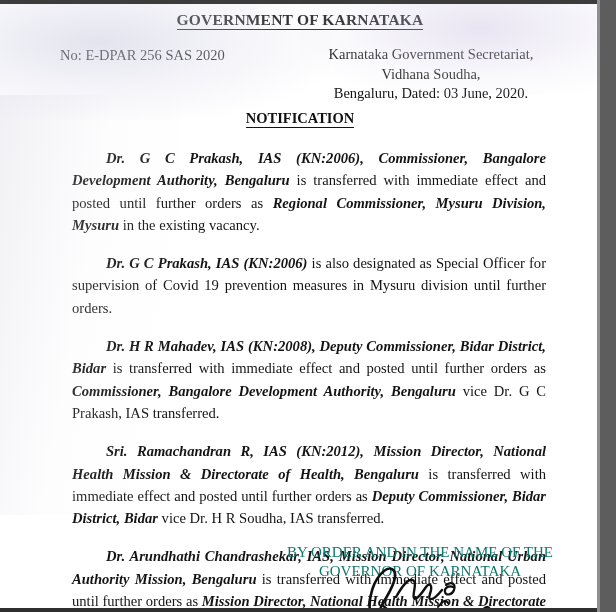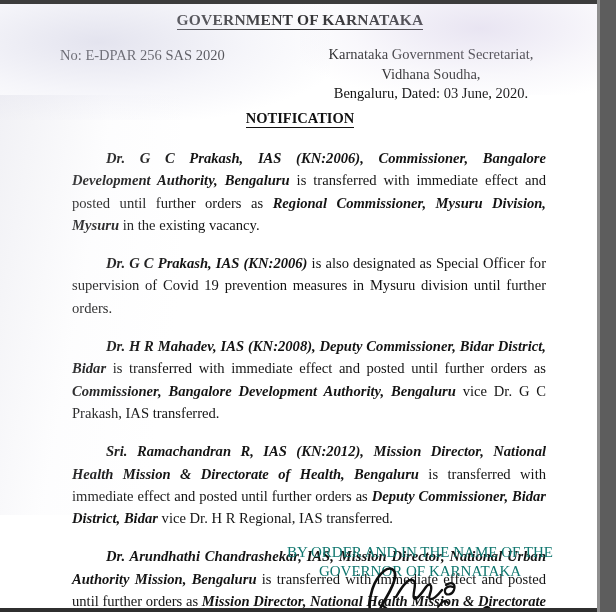--- a/index.html
+++ b/index.html
@@ -198,21 +198,21 @@
     </div>
 
     <div class="notif">
       <span>NOTIFICATION</span>
     </div>
 
     <div class="body-wrap">
       <p class="para"><span class="bi">Dr. G C Prakash, IAS (KN:2006), Commissioner, Bangalore Development Authority, Bengaluru</span><span> is transferred with immediate effect and posted until further orders as </span><span class="bi">Regional Commissioner, Mysuru Division, Mysuru</span><span> in the existing vacancy.</span></p>
       <p class="para"><span class="bi">Dr. G C Prakash, IAS (KN:2006)</span><span> is also designated as Special Officer for supervision of Covid 19 prevention measures in Mysuru division until further orders.</span></p>
       <p class="para"><span class="bi">Dr. H R Mahadev, IAS (KN:2008), Deputy Commissioner, Bidar District, Bidar</span><span> is transferred with immediate effect and posted until further orders as </span><span class="bi">Commissioner, Bangalore Development Authority, Bengaluru</span><span> vice Dr. G C Prakash, IAS transferred.</span></p>
-      <p class="para"><span class="bi">Sri. Ramachandran R, IAS (KN:2012), Mission Director, National Health Mission &amp; Directorate of Health, Bengaluru</span><span> is transferred with immediate effect and posted until further orders as </span><span class="bi">Deputy Commissioner, Bidar District, Bidar</span><span> vice Dr. H R Regional, IAS transferred.</span></p>
+      <p class="para"><span class="bi">Sri. Ramachandran R, IAS (KN:2012), Mission Director, National Health Mission &amp; Directorate of Health, Bengaluru</span><span> is transferred with immediate effect and posted until further orders as </span><span class="bi">Deputy Commissioner, Bidar District, Bidar</span><span> vice Dr. H R Soudha, IAS transferred.</span></p>
       <p class="para"><span class="bi">Dr. Arundhathi Chandrashekar, IAS, Mission Director, National Urban Authority Mission, Bengaluru</span><span>  is transferred with immediate effect and posted until further orders as </span><span class="bi">Mission Director, National Health Mission &amp; Directorate of Health, Bengaluru</span></p>
     </div>
 
     <div class="footer">
       <div class="by-order">
         <div>BY ORDER AND IN THE NAME OF THE</div>
         <div>GOVERNOR OF KARNATAKA</div>
       </div>
       <div class="sig-area">
         <svg class="sig" viewBox="0 0 180 74">

